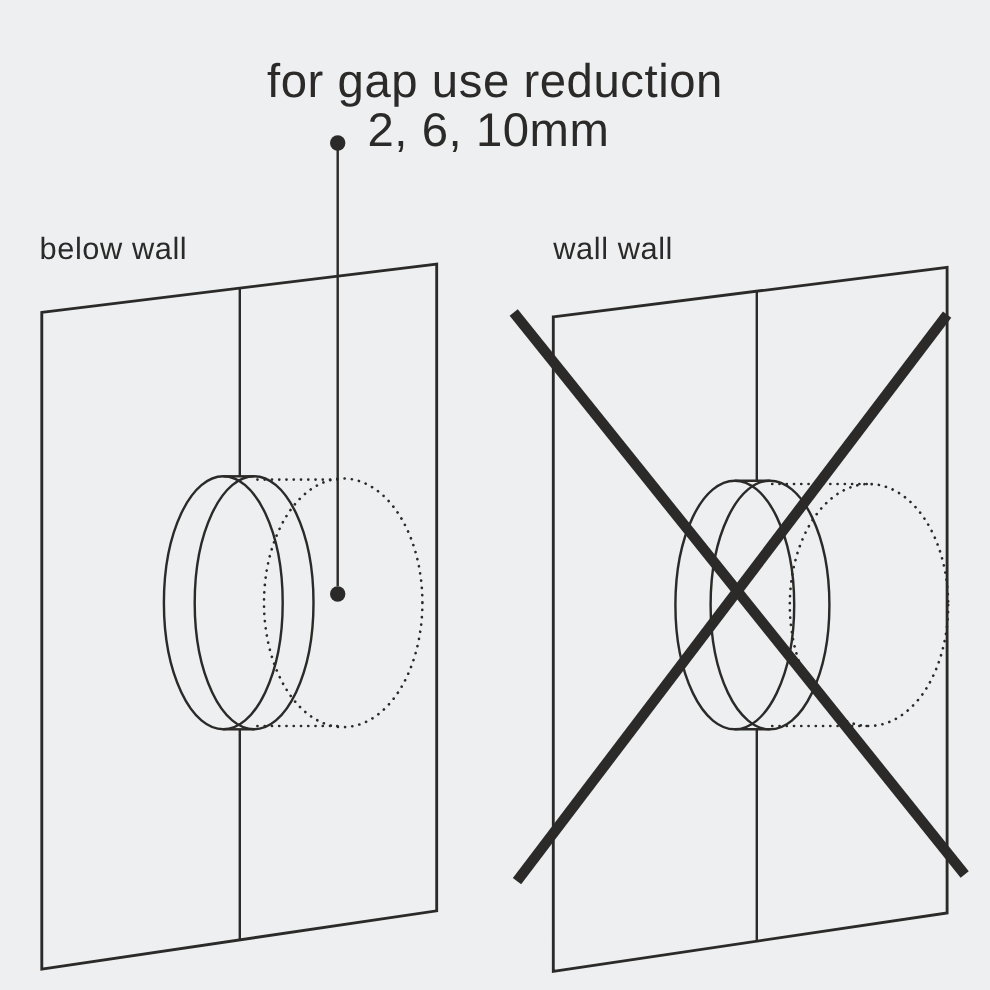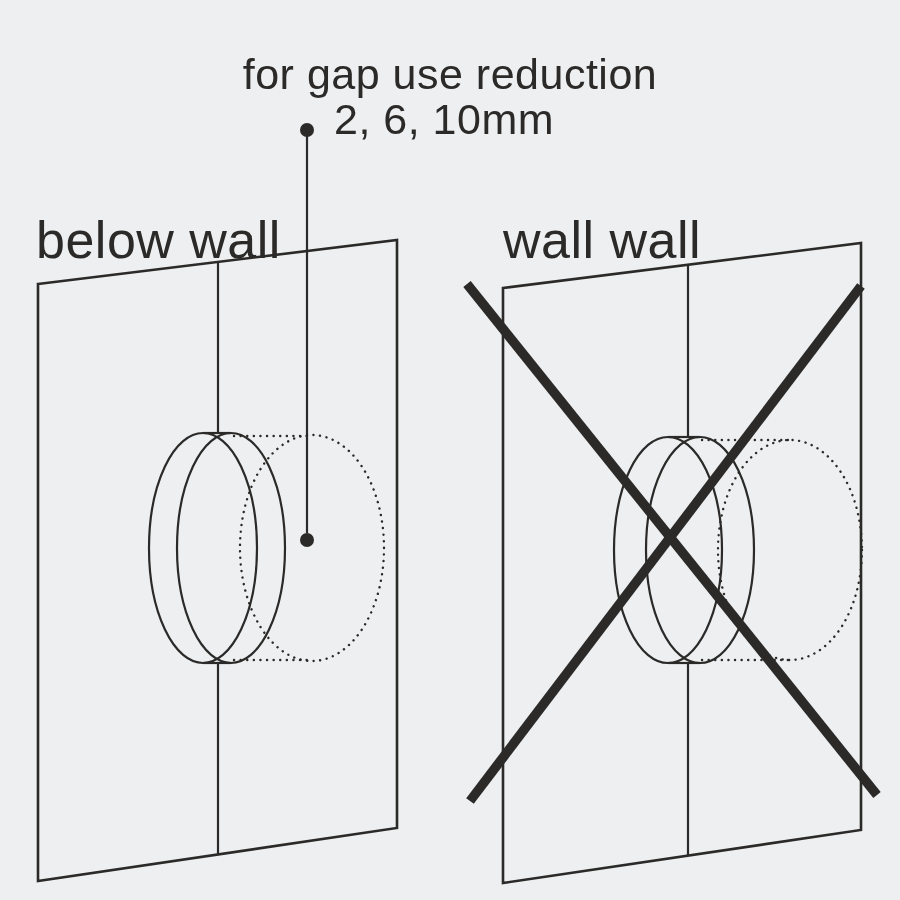--- a/index.html
+++ b/index.html
@@ -21,21 +21,21 @@
     left:0;right:0;top:50px;
     text-align:center;
     font-size:43px;font-weight:500;
   }
   .line2{
     left:334px;top:95px;
     font-size:43px;font-weight:500;
   }
   .label{
     position:absolute;top:210px;
-    font-size:52px;font-weight:500;
+    font-size:28px;font-weight:500;
     white-space:nowrap;letter-spacing:0.5px;
   }
   .label-left{left:36px;}
   .label-right{left:503px;}
   svg.art{position:absolute;left:0;top:0;width:900px;height:900px;}
   .stroke{fill:none;stroke:var(--ink);stroke-width:2.6px;}
   .thin{fill:none;stroke:var(--ink);stroke-width:2.2px;}
   .dotted{
     fill:none;stroke:var(--ink);stroke-width:2.4px;
     stroke-dasharray:0.1 6.5;stroke-linecap:round;

